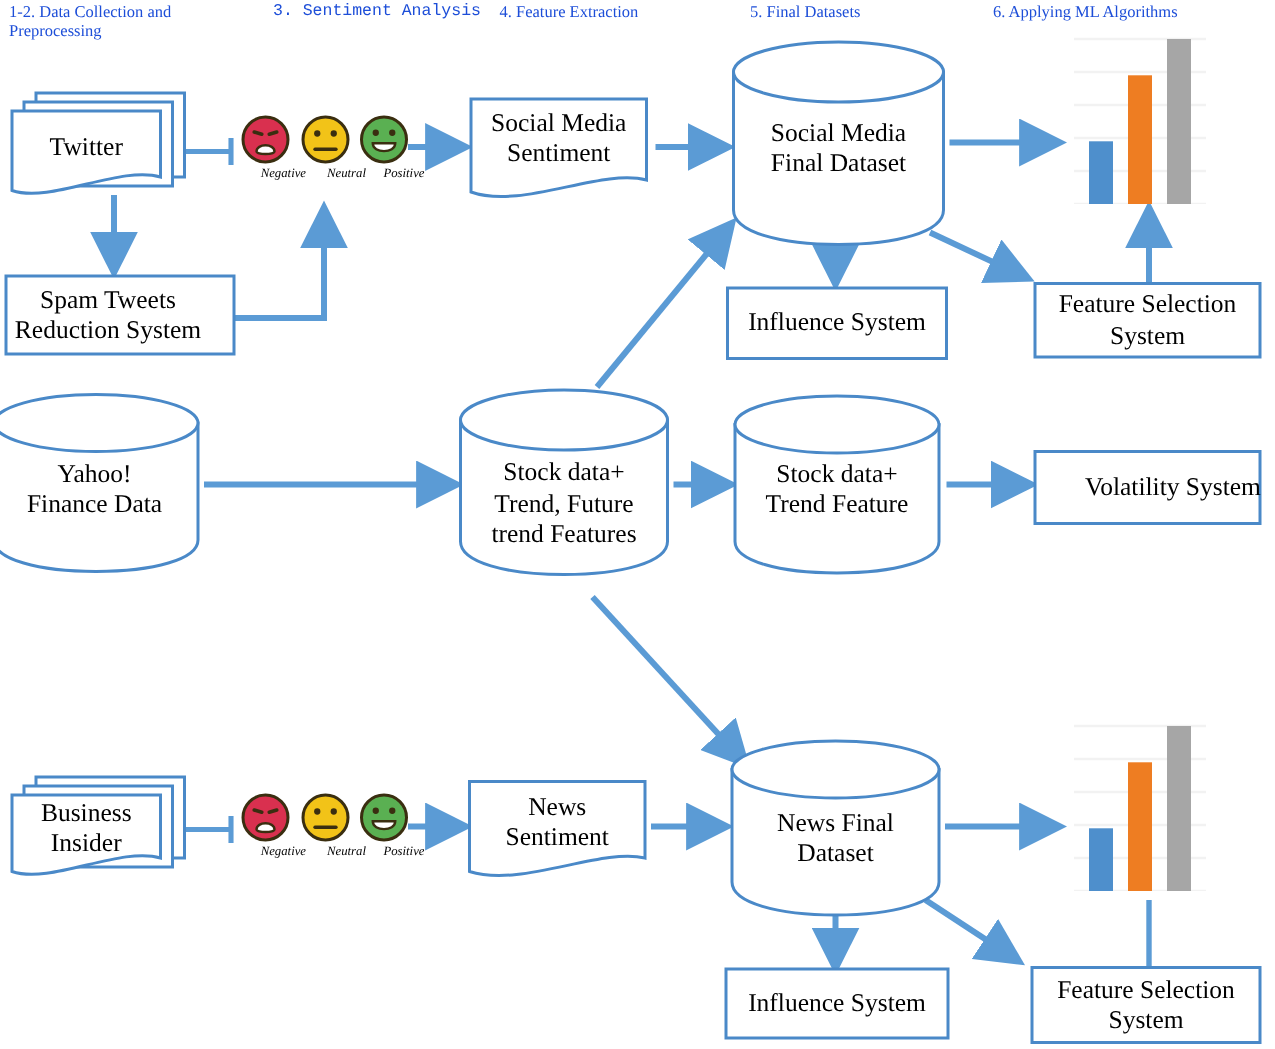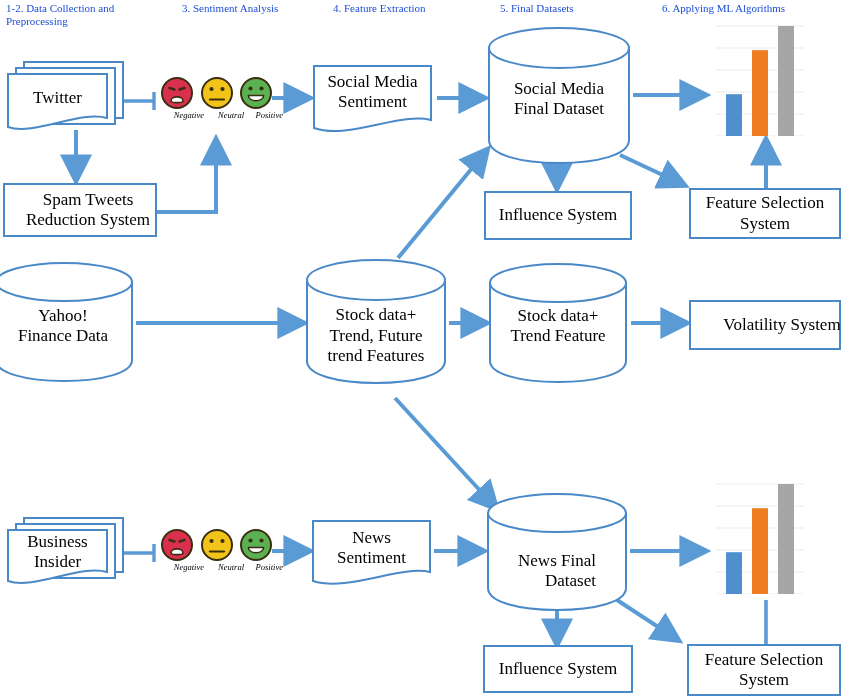--- a/index.html
+++ b/index.html
@@ -125,50 +125,50 @@
       <path d="M488,513 L488,588 C488,602 519,610 557,610 C595,610 626,602 626,588 L626,513 Z" fill="#fff" stroke="#4A89C8" stroke-width="2"></path>
       <ellipse cx="557" cy="513" rx="69" ry="19" fill="#fff" stroke="#4A89C8" stroke-width="2"></ellipse>
     </g>
 
     <rect x="484" y="646" width="148" height="46" fill="#fff" stroke="#4A89C8" stroke-width="2"></rect>
 
     <rect x="688" y="645" width="152" height="50" fill="#fff" stroke="#4A89C8" stroke-width="2"></rect>
   </svg>
 
   <div class="lbl" style="left:8px;top:80px;width:99px;height:36px;text-align:center;">Twitter</div>
-  <div class="lbl" style="left:6px;top:186px;width:132px;height:48px;white-space:pre-line;padding-left:16px;">Spam Tweets
+  <div class="lbl" style="left:6px;top:186px;width:132px;height:48px;white-space:pre-line;">Spam Tweets
 Reduction System</div>
   <div class="lbl" style="left:316px;top:68px;width:113px;height:48px;white-space:pre-line;">Social Media
 Sentiment</div>
   <div class="lbl" style="left:492px;top:74px;width:134px;height:50px;white-space:pre-line;">Social Media
 Final Dataset</div>
   <div class="lbl" style="left:487px;top:194px;width:142px;height:43px;">Influence System</div>
   <div class="lbl" style="left:692px;top:191px;width:146px;height:45px;white-space:pre-line;">Feature Selection
 System</div>
   <div class="lbl" style="left:-2px;top:302px;width:130px;height:48px;white-space:pre-line;">Yahoo!
 Finance Data</div>
   <div class="lbl" style="left:309px;top:303px;width:134px;height:66px;white-space:pre-line;">Stock data+
 Trend, Future
 trend Features</div>
   <div class="lbl" style="left:492px;top:302px;width:132px;height:48px;white-space:pre-line;">Stock data+
 Trend Feature</div>
   <div class="lbl" style="left:709px;top:303px;width:146px;height:44px;">Volatility System</div>
   <div class="lbl" style="left:8px;top:528px;width:99px;height:48px;white-space:pre-line;">Business
 Insider</div>
   <div class="lbl" style="left:315px;top:524px;width:113px;height:48px;white-space:pre-line;text-align:center;">News
 Sentiment</div>
-  <div class="lbl" style="left:491px;top:546px;width:132px;height:50px;white-space:pre-line;text-align:right;">News Final
+  <div class="lbl" style="left:491px;top:534px;width:132px;height:50px;white-space:pre-line;">News Final
 Dataset</div>
   <div class="lbl" style="left:486px;top:648px;width:144px;height:42px;">Influence System</div>
   <div class="lbl" style="left:690px;top:647px;width:148px;height:46px;white-space:pre-line;">Feature Selection
 System</div>
 
   <div class="hdr" style="left:6px;top:2px;width:175px;">1-2. Data Collection and
 Preprocessing</div>
-  <div class="hdr" style="left:182px;top:2px;width:150px;">3. Sentiment Analysis</div>
+  <div class="hdr" style="left:182px;top:2px;width:150px;font-family:Liberation Mono, monospace;">3. Sentiment Analysis</div>
   <div class="hdr" style="left:333px;top:2px;width:160px;">4. Feature Extraction</div>
   <div class="hdr" style="left:500px;top:2px;width:140px;">5. Final Datasets</div>
   <div class="hdr" style="left:662px;top:2px;width:190px;">6. Applying ML Algorithms</div>
 
   <div class="emoji" style="left:160px;top:76px;">
     <svg width="112" height="34" viewBox="0 0 112 34">
       <g>
         <circle cx="17" cy="17" r="15" fill="#D9304F" stroke="#3A2E10" stroke-width="2"></circle>
         <path d="M9.5,12 L14.5,13.5" stroke="#3A2E10" stroke-width="2.4" stroke-linecap="round"></path>
         <path d="M24.5,12 L19.5,13.5" stroke="#3A2E10" stroke-width="2.4" stroke-linecap="round"></path>

